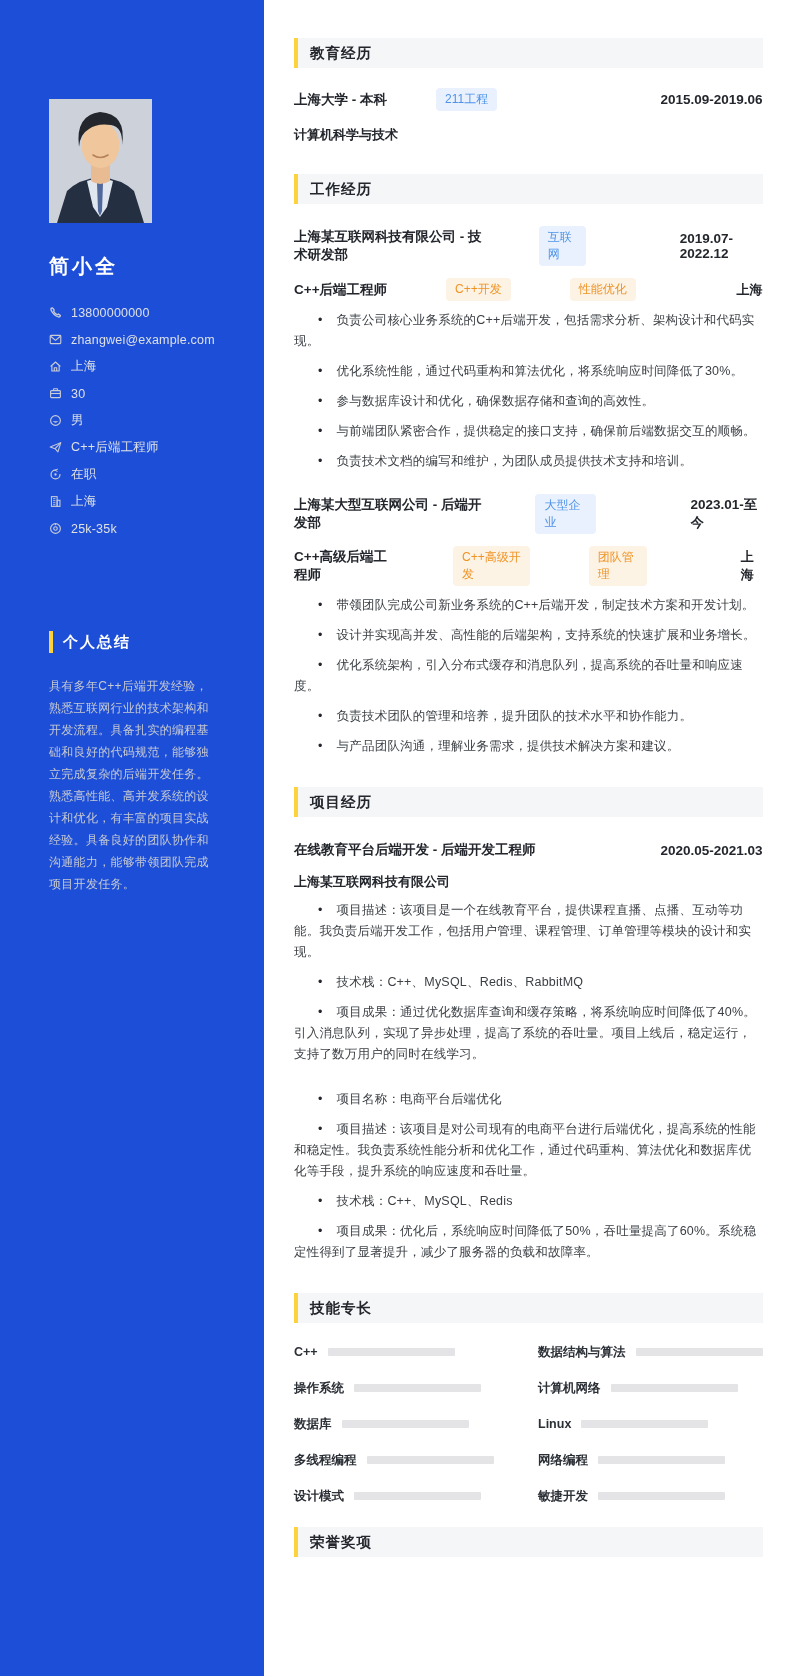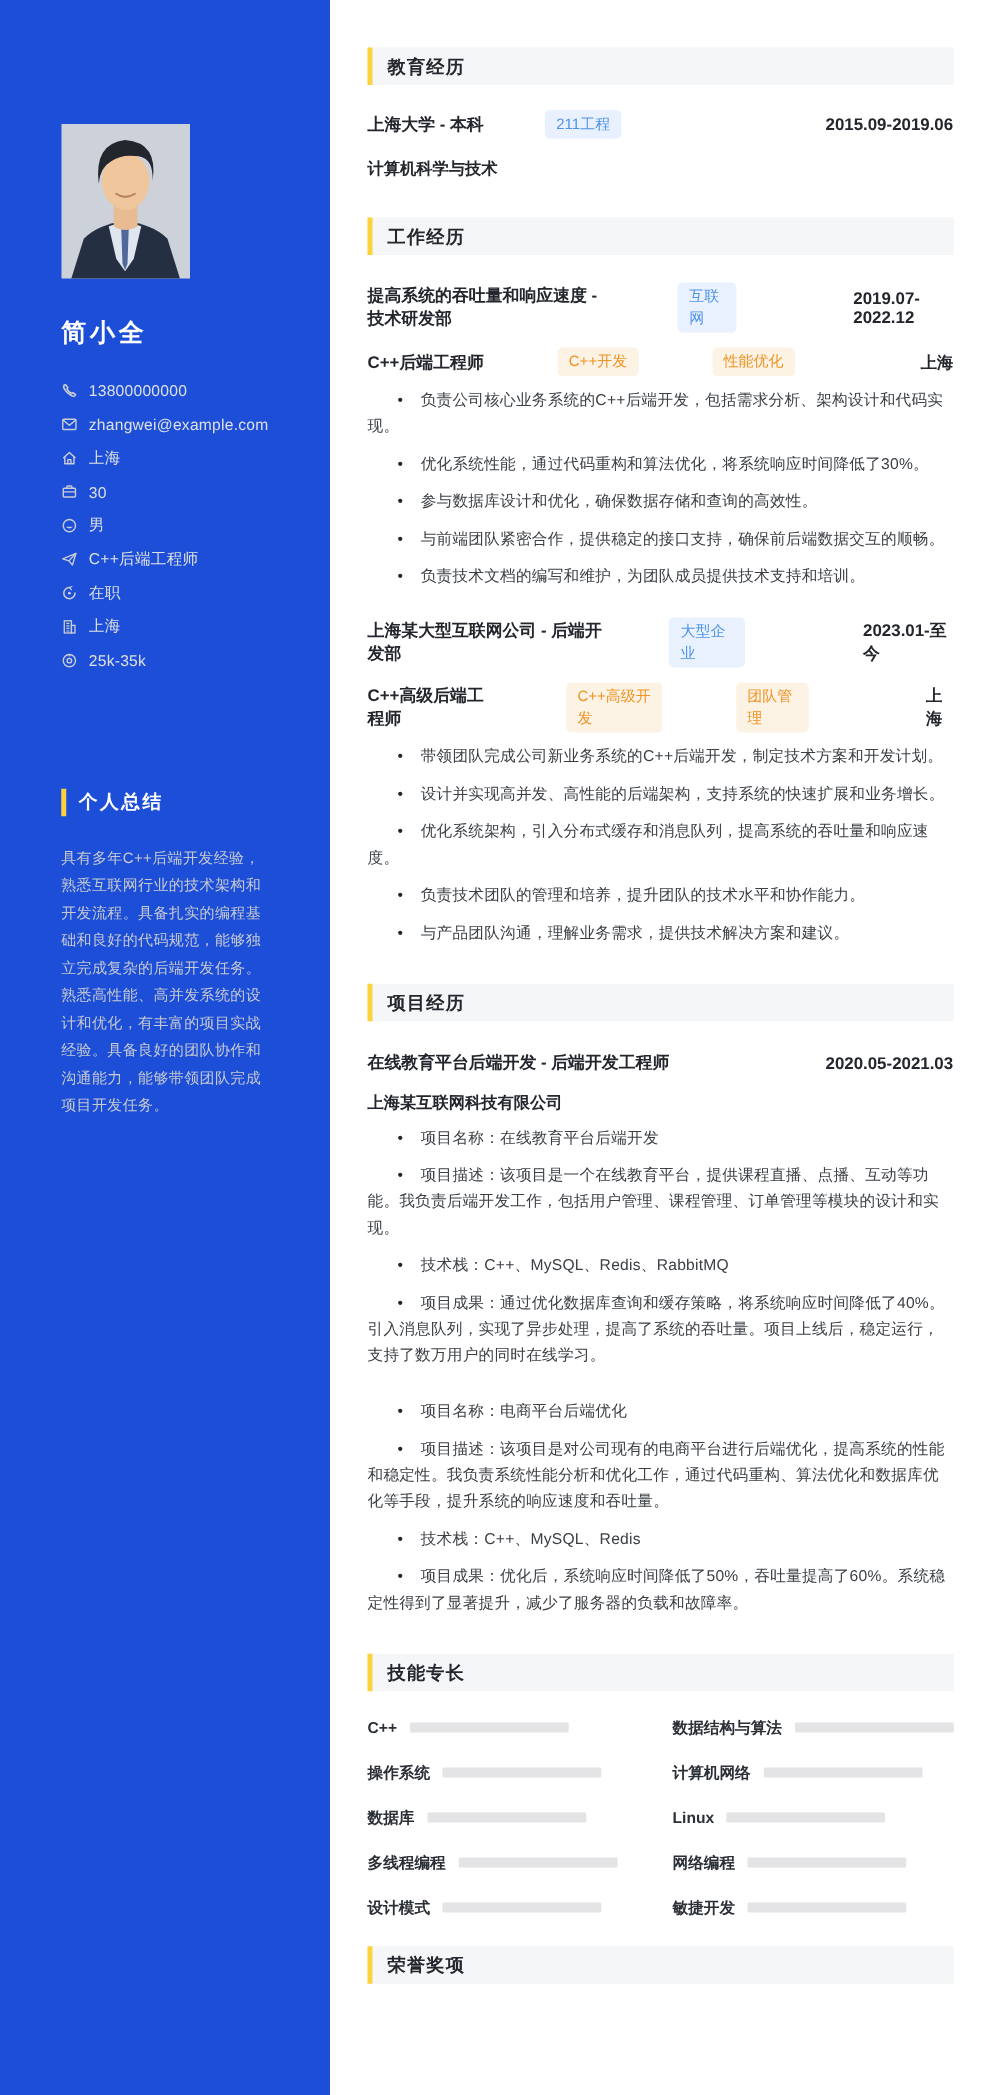--- a/index.html
+++ b/index.html
@@ -224,21 +224,21 @@
     <div class="b edu-major">计算机科学与技术</div>
   </section>
 
   <section class="section sect-gap">
     <div class="strip">
       <span class="strip-title">工作经历</span>
     </div>
 
     <div class="job">
       <div class="hrow">
-        <span class="entry-title">提高系统的吞吐量和响应速度 - 技术研发部</span>
+        <span class="entry-title">上海某互联网科技有限公司 - 技术研发部</span>
         <span class="badge-blue">互联网</span>
         <span class="sp"></span>
         <span class="date">2019.07-2022.12</span>
       </div>
       <div class="hrow job-role-row">
         <span class="entry-title">C++后端工程师</span>
         <span class="tag-orange">C++开发</span>
         <span class="tag-orange">性能优化</span>
         <span class="sp"></span>
         <span class="loc">上海</span>
@@ -277,21 +277,20 @@
       <span class="strip-title">项目经历</span>
     </div>
 
     <div class="proj">
       <div class="hrow">
         <span class="entry-title">在线教育平台后端开发 - 后端开发工程师</span>
         <span class="sp"></span>
         <span class="date">2020.05-2021.03</span>
       </div>
       <div class="b proj-company">上海某互联网科技有限公司</div>
-      <div class="bullet">项目名称：在线教育平台后端开发</div>
       <div class="bullet">项目描述：该项目是一个在线教育平台，提供课程直播、点播、互动等功能。我负责后端开发工作，包括用户管理、课程管理、订单管理等模块的设计和实现。</div>
       <div class="bullet">技术栈：C++、MySQL、Redis、RabbitMQ</div>
       <div class="bullet">项目成果：通过优化数据库查询和缓存策略，将系统响应时间降低了40%。引入消息队列，实现了异步处理，提高了系统的吞吐量。项目上线后，稳定运行，支持了数万用户的同时在线学习。</div>
     </div>
 
     <div class="proj">
       <div class="bullet">项目名称：电商平台后端优化</div>
       <div class="bullet">项目描述：该项目是对公司现有的电商平台进行后端优化，提高系统的性能和稳定性。我负责系统性能分析和优化工作，通过代码重构、算法优化和数据库优化等手段，提升系统的响应速度和吞吐量。</div>
       <div class="bullet">技术栈：C++、MySQL、Redis</div>
       <div class="bullet">项目成果：优化后，系统响应时间降低了50%，吞吐量提高了60%。系统稳定性得到了显著提升，减少了服务器的负载和故障率。</div>

